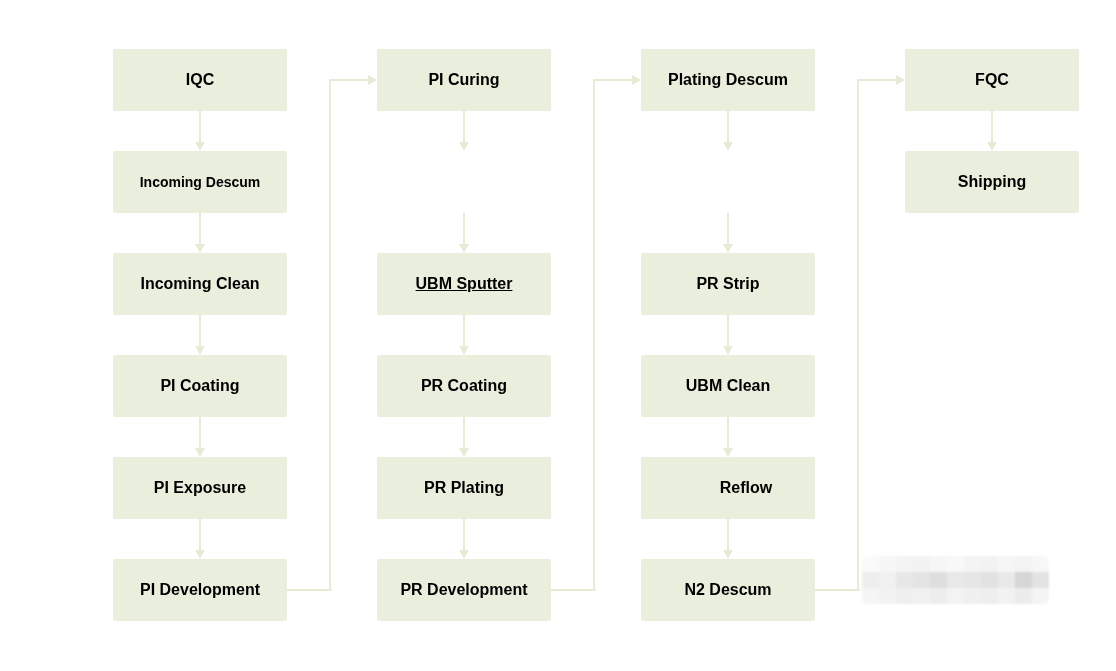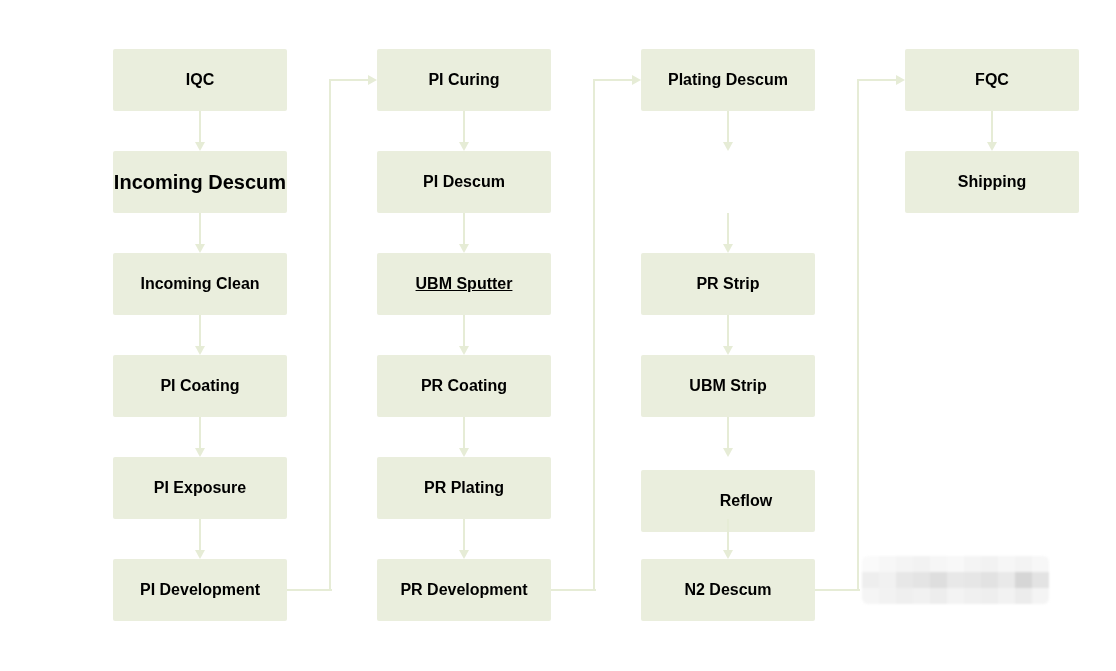--- a/index.html
+++ b/index.html
@@ -25,21 +25,21 @@
     border-radius: 2px;
     display: flex;
     align-items: center;
     justify-content: center;
     text-align: center;
     font-weight: bold;
     font-size: 16px;
     color: var(--text, #000000);
     letter-spacing: 0px;
   }
-  .box .small { font-size: 20px; }
+  .box .small { font-size: 14px; }
 
   .vstem {
     position: absolute;
     width: 2px;
     background: var(--connector, #e6ecd6);
   }
   .hseg {
     position: absolute;
     height: 2px;
     background: var(--connector, #e6ecd6);
@@ -106,23 +106,20 @@
       <div class="vstem" style="left: 199px; top: 519px; height: 31px;"></div>
       <div class="head-down" style="left: 195px; top: 550px;"></div>
       <div class="box" style="left: 377px; top: 49px;">
         <span>PI Curing</span>
       </div>
       <div class="box" style="left: 113px; top: 559px;">
         <span>PI Development</span>
       </div>
       <div class="vstem" style="left: 463px; top: 111px; height: 31px;"></div>
       <div class="head-down" style="left: 459px; top: 142px;"></div>
-      <div class="box" style="left: 377px; top: 151px;">
-        <span>PI Descum</span>
-      </div>
       <div class="vstem" style="left: 463px; top: 213px; height: 31px;"></div>
       <div class="head-down" style="left: 459px; top: 244px;"></div>
       <div class="box" style="left: 377px; top: 253px; text-decoration: underline;">
         <span>UBM Sputter</span>
       </div>
       <div class="vstem" style="left: 463px; top: 315px; height: 31px;"></div>
       <div class="head-down" style="left: 459px; top: 346px;"></div>
       <div class="box" style="left: 377px; top: 355px;">
         <span>PR Coating</span>
       </div>
@@ -142,25 +139,25 @@
       <div class="vstem" style="left: 727px; top: 111px; height: 31px;"></div>
       <div class="head-down" style="left: 723px; top: 142px;"></div>
       <div class="vstem" style="left: 727px; top: 213px; height: 31px;"></div>
       <div class="head-down" style="left: 723px; top: 244px;"></div>
       <div class="box" style="left: 641px; top: 253px;">
         <span>PR Strip</span>
       </div>
       <div class="vstem" style="left: 727px; top: 315px; height: 31px;"></div>
       <div class="head-down" style="left: 723px; top: 346px;"></div>
       <div class="box" style="left: 641px; top: 355px;">
-        <span>UBM Strip</span>
+        <span>UBM Clean</span>
       </div>
       <div class="vstem" style="left: 727px; top: 417px; height: 31px;"></div>
       <div class="head-down" style="left: 723px; top: 448px;"></div>
-      <div class="box" style="left: 641px; top: 470px; padding-left: 36px;">
+      <div class="box" style="left: 641px; top: 457px; padding-left: 36px;">
         <span>Reflow</span>
       </div>
       <div class="vstem" style="left: 727px; top: 519px; height: 31px;"></div>
       <div class="head-down" style="left: 723px; top: 550px;"></div>
       <div class="box" style="left: 641px; top: 559px;">
         <span>N2 Descum</span>
       </div>
       <div class="box" style="left: 905px; top: 49px;">
         <span>FQC</span>
       </div>

